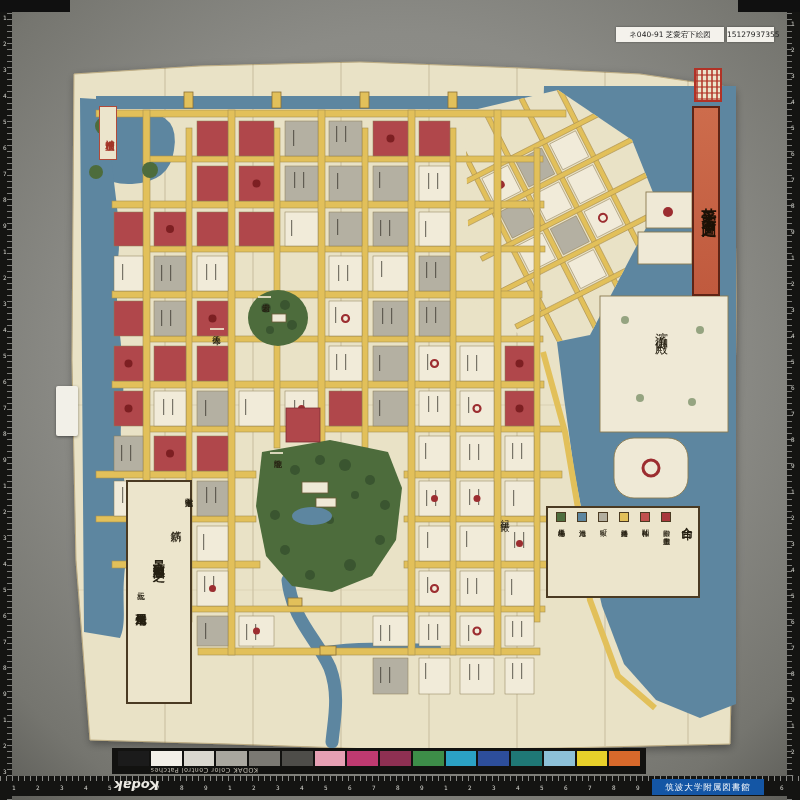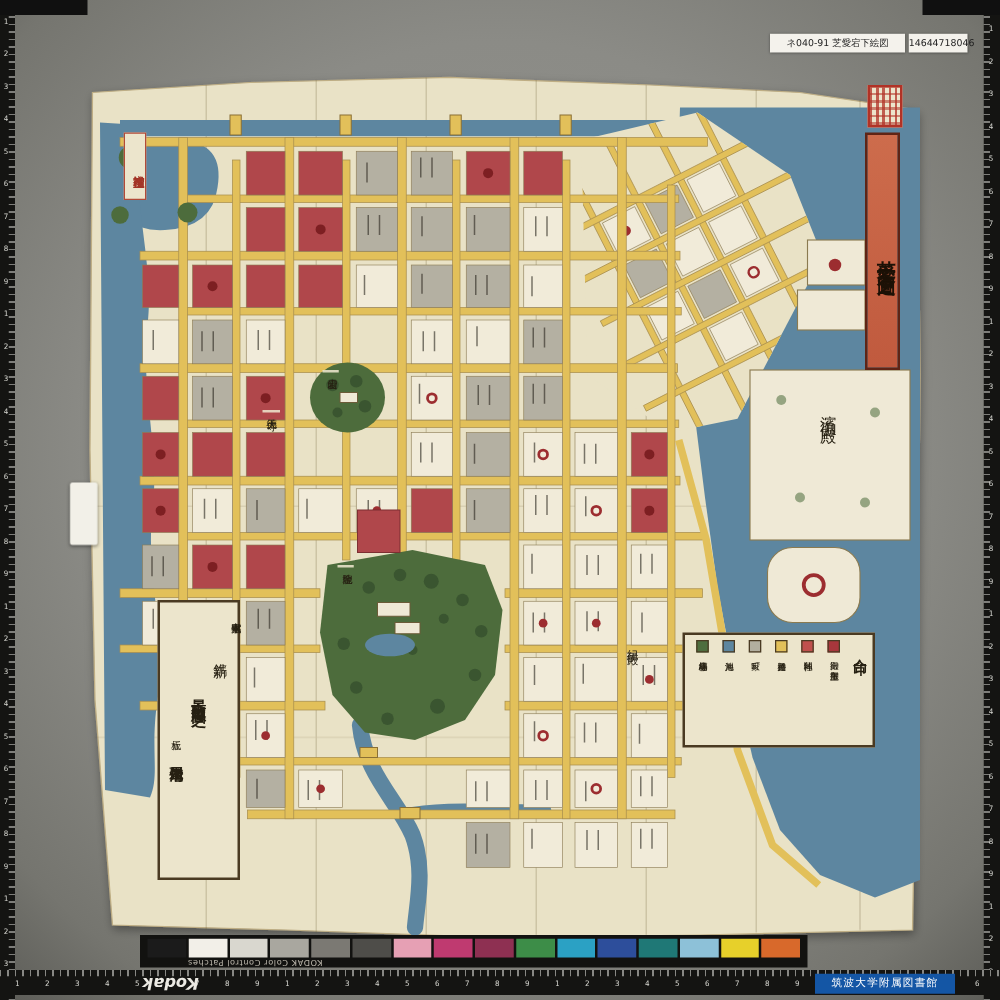--- a/index.html
+++ b/index.html
@@ -2,21 +2,21 @@
 <html><head>
 <meta charset="utf-8">
 <style>
   html,body{margin:0;padding:0;}
   body{background:#6e6e6a;font-family:"DejaVu Sans",sans-serif;}
   .page{position:relative;width:800px;height:800px;overflow:hidden;
     background:radial-gradient(circle at 50% 45%, #94948f 0%, #8b8b86 55%, #75756f 85%, #5c5c57 100%);}
   .page *{box-sizing:border-box;}
   svg{position:absolute;left:0;top:0;}
   .vtext{writing-mode:vertical-rl;text-orientation:upright;}
-  .abs{position:absolute;}
+  .abs{position:absolute;justify-content:center;}
 
   
   .ruler{position:absolute;background-color:#141412;overflow:hidden;}
   .ruler span{position:absolute;color:#d6d6d0;font-size:6px;font-family:"DejaVu Sans Mono",monospace;}
   .ruler-left{left:0;top:0;width:12px;height:800px;
     background-image:repeating-linear-gradient(0deg,rgba(230,230,225,.5) 0 1px,transparent 1px 6px);
     background-size:5px 100%;background-position:right 0;background-repeat:no-repeat;}
   .ruler-right{right:0;top:0;width:13px;height:800px;
     background-image:repeating-linear-gradient(0deg,rgba(230,230,225,.5) 0 1px,transparent 1px 6px);
     background-size:5px 100%;background-position:left 0;background-repeat:no-repeat;}
@@ -494,21 +494,21 @@
     <div class="col col-shinsen vtext">新鐫</div>
     <div class="col col-artist vtext">景山致慾圖之</div>
     <div class="col col-pub vtext">
       <span class="hanmoto">板元</span>
       <span class="publisher">尾張屋清七</span>
     </div>
   </div>
 
   <div class="abs archival-label">
     <div class="archival-code">ネ040-91 芝愛宕下絵図</div>
-    <div class="archival-number">14644718046</div>
+    <div class="archival-number">15127937355</div>
   </div>
 
   <div class="ruler ruler-left" id="ruler-left">
       <span style="left: 3px; top: 14px;">1</span>
       <span style="left: 3px; top: 40px;">2</span>
       <span style="left: 3px; top: 66px;">3</span>
       <span style="left: 3px; top: 92px;">4</span>
       <span style="left: 3px; top: 118px;">5</span>
       <span style="left: 3px; top: 144px;">6</span>
       <span style="left: 3px; top: 170px;">7</span>

